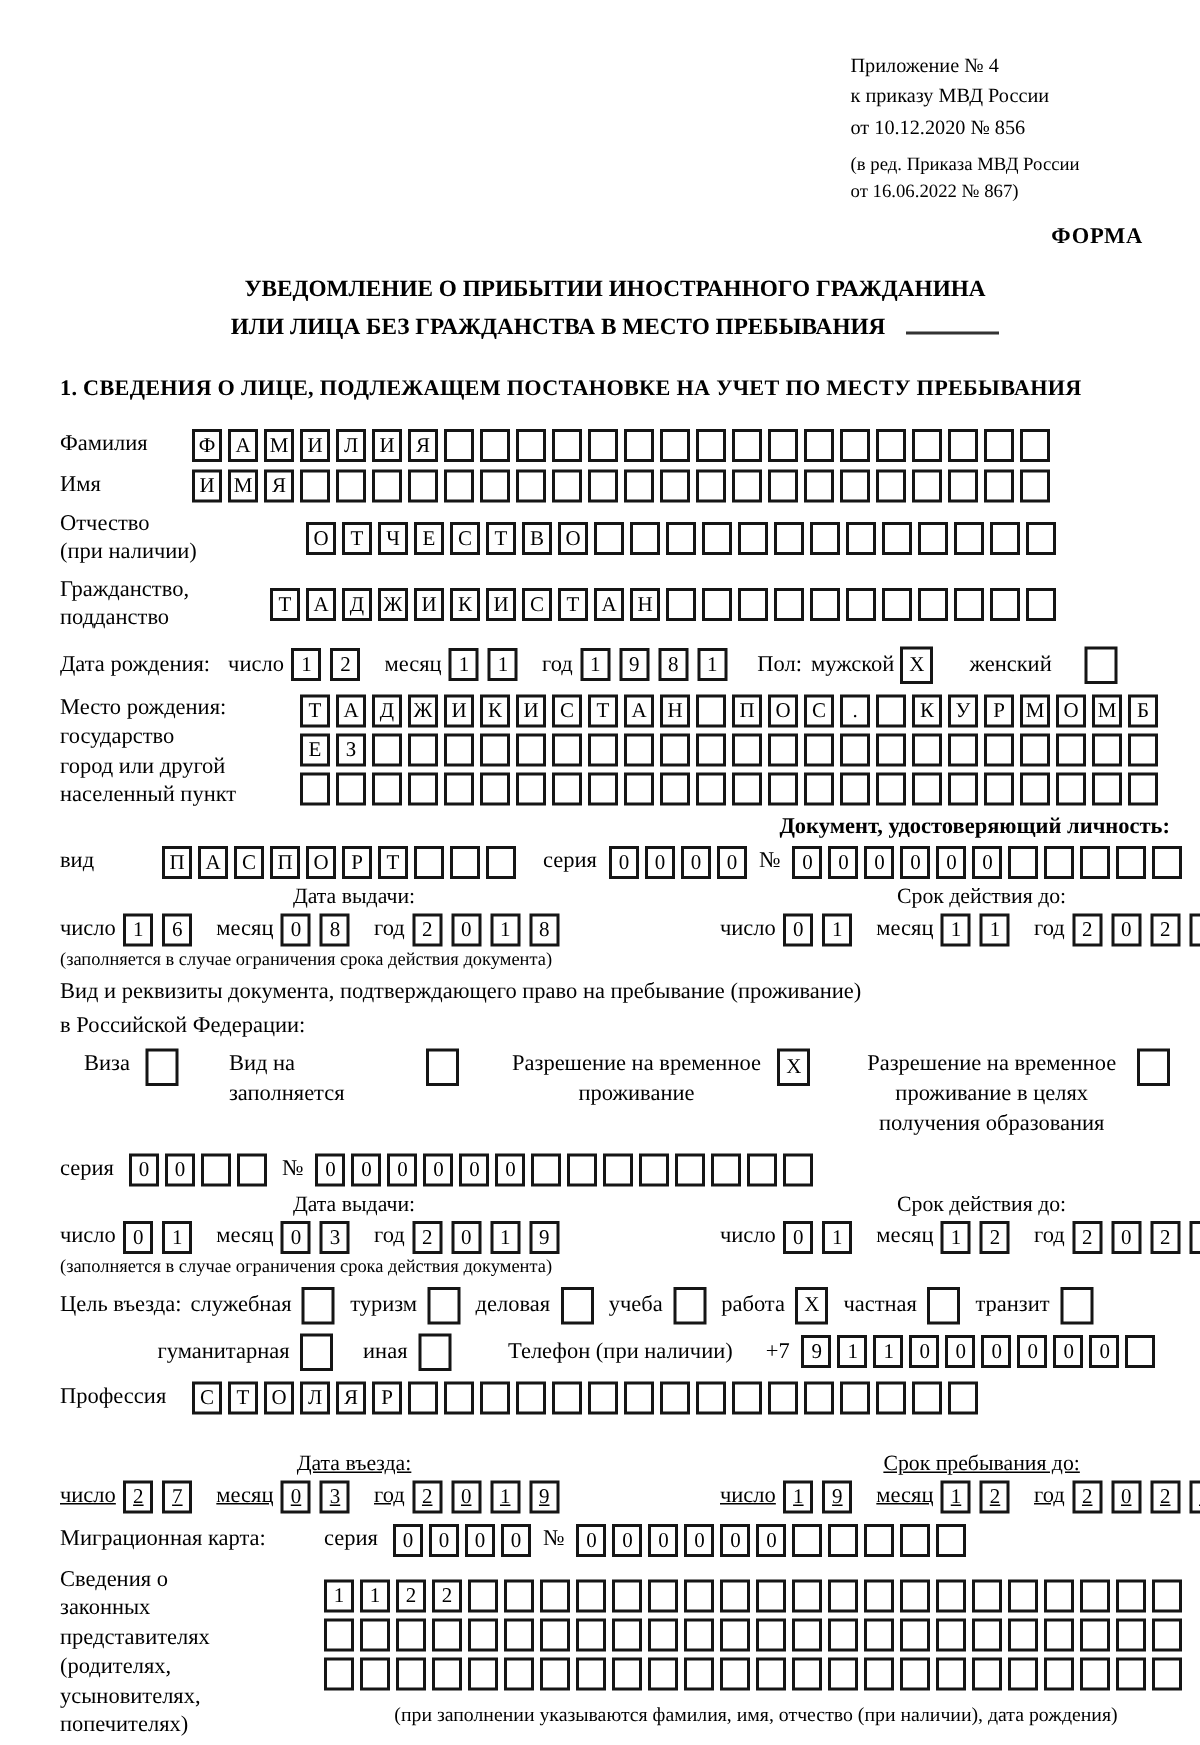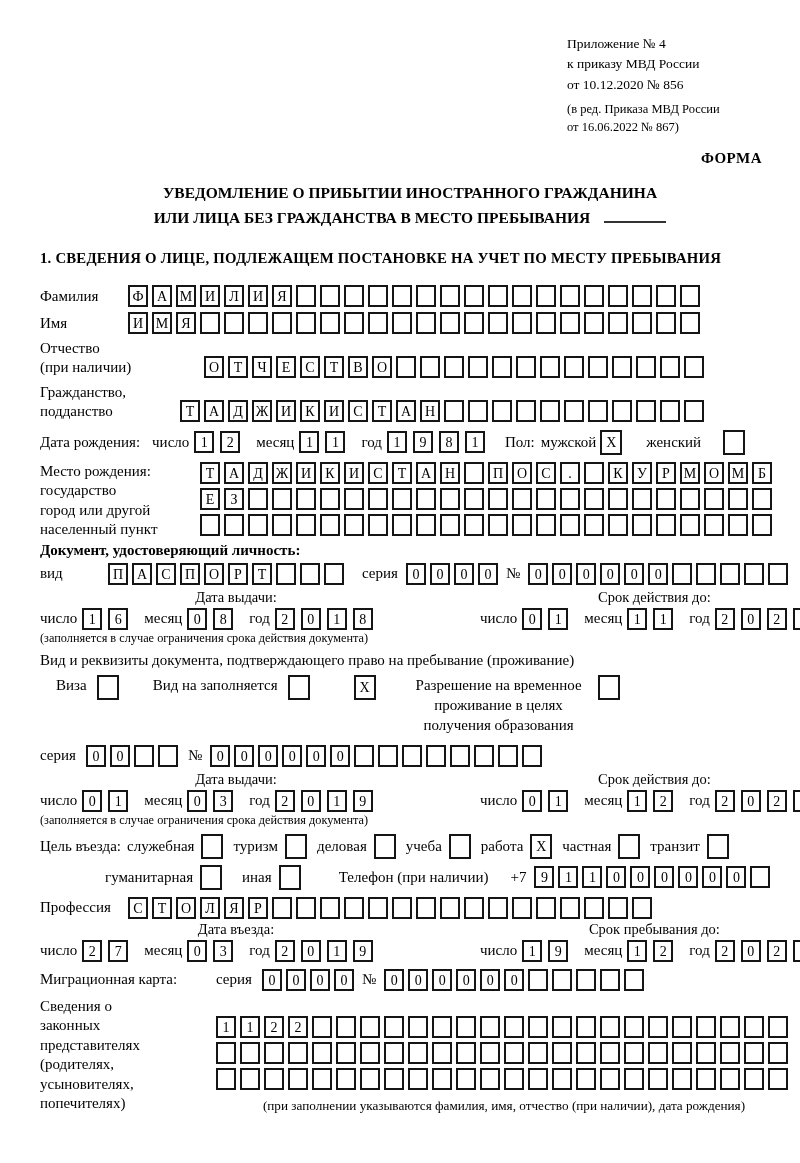--- a/index.html
+++ b/index.html
@@ -10,21 +10,21 @@
   
   .appendix{width:195px;margin-left:auto;margin-right:18px;font-size:13.5px;line-height:1.5;}
   .appendix-note{font-size:12.5px;line-height:1.45;margin-top:5px;}
   .forma{text-align:right;font-weight:bold;font-size:15px;margin:14px 18px 0 0;letter-spacing:.5px;}
 
   .title{text-align:center;font-weight:bold;font-size:15.5px;line-height:1.55;margin-top:14px;}
   .blank-line{display:inline-block;width:62px;border-bottom:2px solid #333;margin-left:14px;height:1em;vertical-align:baseline;}
   .sec-heading{font-weight:bold;font-size:14.8px;margin-top:20px;letter-spacing:.2px;}
 
   
-  .frow{display:flex;align-items:flex-end;margin-top:5px;white-space:nowrap;}
+  .frow{display:flex;align-items:center;margin-top:5px;white-space:nowrap;}
   .flabel{flex:none;line-height:21px;}
   .w88{width:88px;} .w164{width:164px;} .w140{width:140px;} .w160{width:160px;} .w142{width:142px;}
   .cells{display:flex;flex-wrap:nowrap;}
   .cell{flex:none;display:inline-block;width:20px;height:22px;border:2px solid #151515;margin-right:4px;
         box-sizing:border-box;text-align:center;font-size:14px;line-height:19px;background:#fff;}
   .cells-col .cells{margin-bottom:4px;}
 
   .cbox{display:inline-block;width:22px;height:25px;border:2px solid #151515;box-sizing:border-box;
         text-align:center;font-size:14px;line-height:22px;vertical-align:middle;background:#fff;}
 
@@ -318,21 +318,21 @@
           <span class="cell"></span>
           <span class="cell"></span>
           <span class="cell"></span>
           <span class="cell"></span>
           <span class="cell"></span>
           <span class="cell"></span>
         </div>
     </div>
   </div>
 
-  <div style="text-align:left;font-weight:bold;margin-top:2px;">Документ, удостоверяющий личность:</div>
+  <div style="text-align:right;font-weight:bold;margin-top:2px;">Документ, удостоверяющий личность:</div>
 
   <div class="frow" style="align-items:center;margin-top:4px;">
     <span style="width:68px;flex:none;">вид</span>
     <span class="cells">
         <span class="cell">П</span>
         <span class="cell">А</span>
         <span class="cell">С</span>
         <span class="cell">П</span>
         <span class="cell">О</span>
         <span class="cell">Р</span>
@@ -418,31 +418,33 @@
               <span class="cell">2</span>
               <span class="cell">5</span>
             </span>
           </span>
       </div>
     </div>
   </div>
   <div class="dnote">(заполняется в случае ограничения срока действия документа)</div>
 
   <div style="margin-top:6px;">Вид и реквизиты документа, подтверждающего право на пребывание (проживание)</div>
+  <div style="margin-top:6px;">в Российской Федерации:</div>
 
   <div class="opts">
     <div class="opt">
       <span class="opt-label">Виза</span>
       <span class="cbox"></span>
     </div>
     <div class="opt">
       <span class="opt-label">Вид на заполняется</span>
       <span class="cbox"></span>
     </div>
     <div class="opt">
+      <span class="opt-label ctr mw170">Разрешение на временное проживание</span>
       <span class="cbox">X</span>
     </div>
     <div class="opt" style="margin-right:0;">
       <span class="opt-label ctr mw178">Разрешение на временное проживание в целях получения образования</span>
       <span class="cbox"></span>
     </div>
   </div>
 
   <div class="frow" style="align-items:center;margin-top:10px;">
     <span style="margin-right:10px;">серия</span>
@@ -591,21 +593,21 @@
         <span class="cell"></span>
         <span class="cell"></span>
         <span class="cell"></span>
         <span class="cell"></span>
         <span class="cell"></span>
         <span class="cell"></span>
         <span class="cell"></span>
       </div>
   </div>
 
-  <div class="dsec" style="margin-top:1px;">
+  <div class="dsec" style="margin-top:24px;text-decoration:underline;">
     <div class="dcol-l">
       <div class="dc-head">Дата въезда:</div>
       <div class="dc-row">
         <span class="dg">
             <span class="dglabel">число</span>
             <span class="cells">
               <span class="cell">2</span>
               <span class="cell">7</span>
             </span>
           </span>

